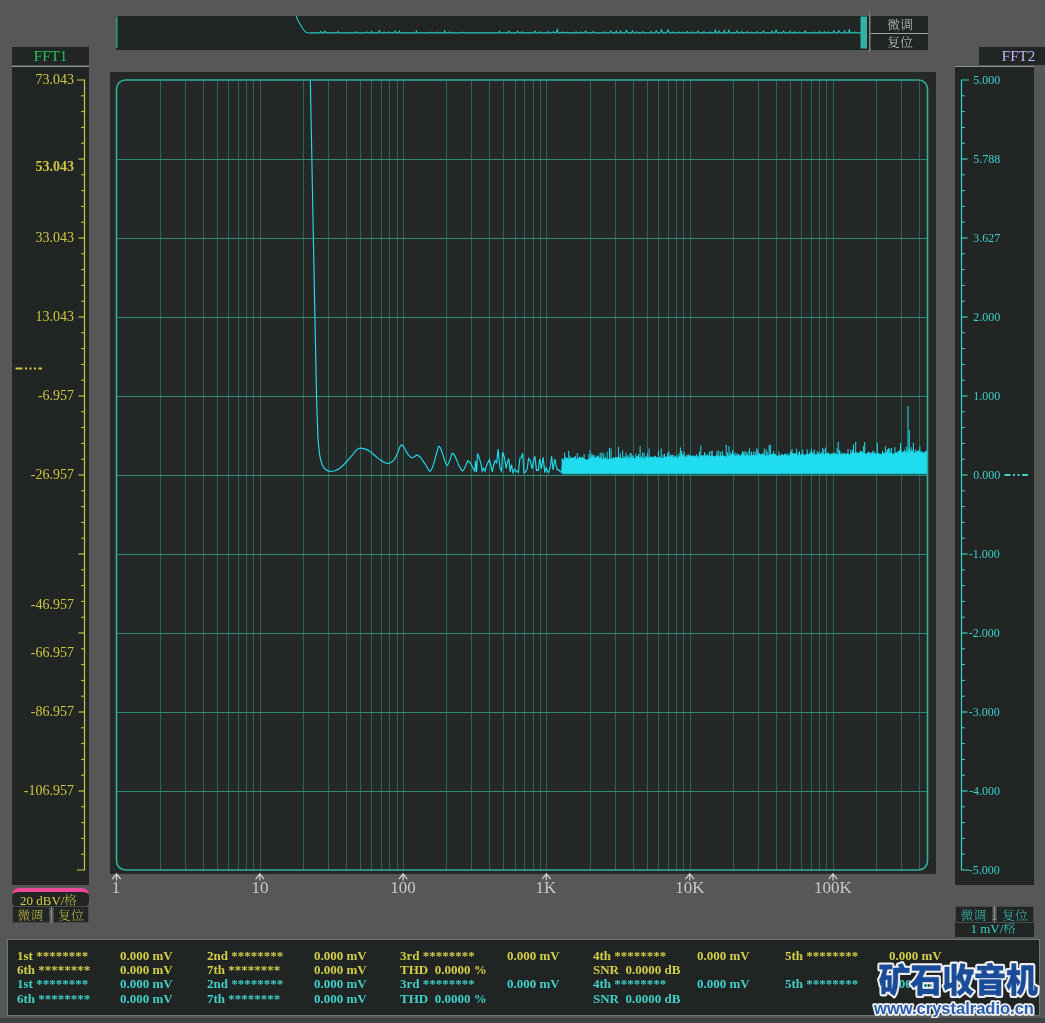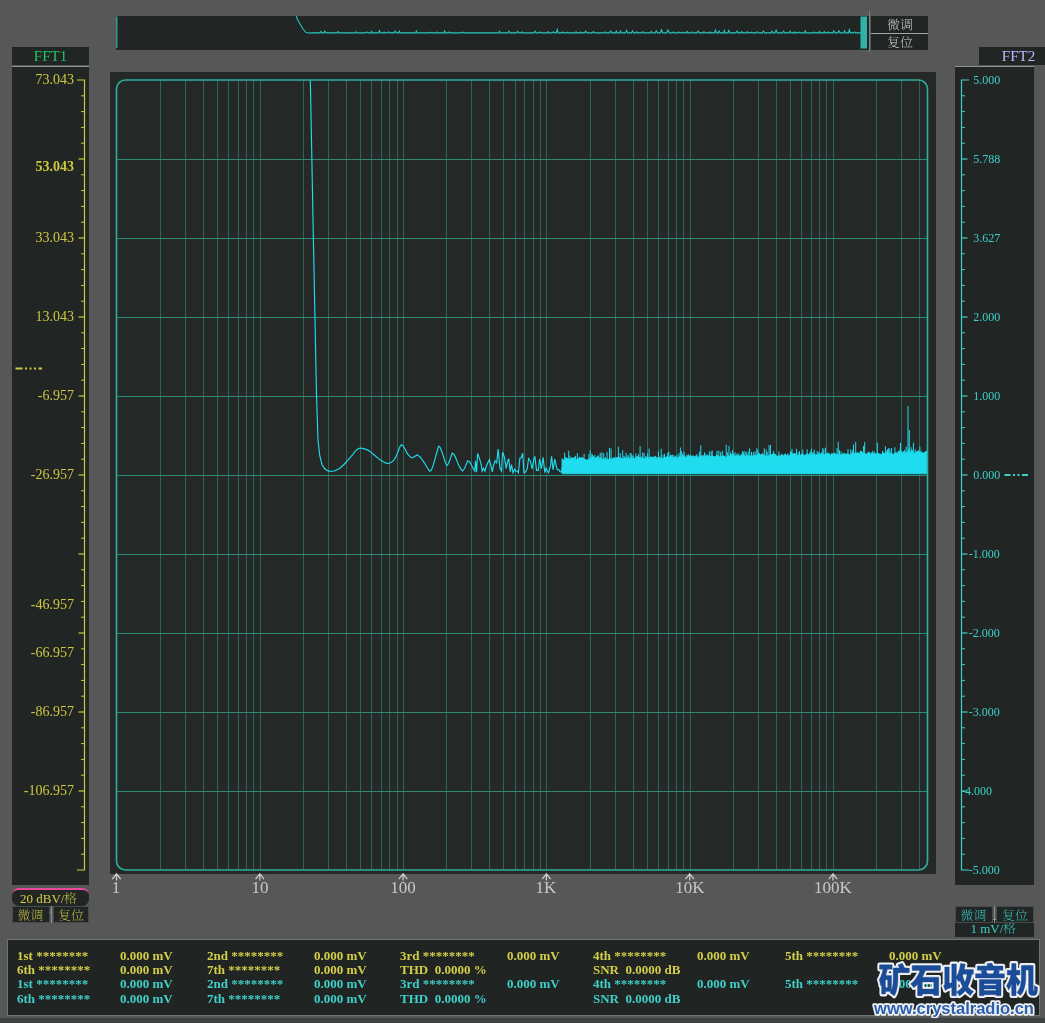--- a/index.html
+++ b/index.html
@@ -101,21 +101,21 @@
     <div class="ylab" style="top:163px;">33.043</div>
     <div class="ylab" style="top:242px;">13.043</div>
     <div class="ylab" style="top:321px;">-6.957</div>
     <div class="ylab" style="top:400px;">-26.957</div>
     <div class="ylab" style="top:498px;margin-top:32px;">-46.957</div>
     <div class="ylab" style="top:578px;">-66.957</div>
     <div class="ylab" style="top:637px;">-86.957</div>
     <div class="ylab" style="top:716px;">-106.957</div>
     <div class="ylab" style="top:795px;margin-top:39px;">-126.957</div>
 </div>
-<div class="panel" style="left:12px;top:887.5px;width:77px;height:16.5px;border-top:2px solid #ec4899;border-radius:7px;">
+<div class="panel" style="left:12px;top:887.5px;width:77px;height:16.5px;border-top:4px solid #ec4899;border-radius:7px;">
 <svg width="77" height="17" style="position:absolute;left:0;top:0;">
 <text x="8" y="13" font-size="13" fill="#d3ce49" font-family="Liberation Serif">20 dBV/</text>
 <use href="#g_ge" x="52" y="13" fill="#d3ce49"></use>
 </svg>
 </div>
 <div class="btn" style="left:12px;top:905.5px;width:37.5px;height:17.5px;">
 <svg width="38" height="18" style="position:absolute;left:0;top:0;">
 <use href="#g_weitiao" x="5.5" y="14" fill="#d3ce49"></use>
 </svg>
   </div>
@@ -184,21 +184,21 @@
     </svg>
 <div class="ylab2" style="top:5px;left:18.2px;">5.000</div>
     <div class="ylab2" style="top:84px;left:18.2px;">5.788</div>
     <div class="ylab2" style="top:163px;left:18.2px;">3.627</div>
     <div class="ylab2" style="top:242px;left:18.2px;">2.000</div>
     <div class="ylab2" style="top:321px;left:18.2px;">1.000</div>
     <div class="ylab2" style="top:400px;left:18.2px;">0.000</div>
     <div class="ylab2" style="top:479px;left:13.8px;">-1.000</div>
     <div class="ylab2" style="top:558px;left:13.8px;">-2.000</div>
     <div class="ylab2" style="top:637px;left:13.8px;">-3.000</div>
-    <div class="ylab2" style="top:716px;left:6px;">-4.000</div>
+    <div class="ylab2" style="top:716px;left:14px;">-4.000</div>
     <div class="ylab2" style="top:795px;left:13.8px;">-5.000</div>
 </div>
 <div class="panel" style="left:955px;top:919px;width:79px;height:16.5px;border-top:1px solid #969c9c;">
 <svg width="79" height="17" style="position:absolute;left:0;top:0;">
 <text x="15.5" y="13" font-size="13" fill="#3ecfc7" font-family="Liberation Serif">1 mV/</text>
 <use href="#g_ge" x="48" y="13" fill="#3ecfc7"></use>
 </svg>
 </div>
 <div class="btn" style="left:955px;top:905.5px;width:37.5px;height:17.5px;">
 <svg width="38" height="18" style="position:absolute;left:0;top:0;">

